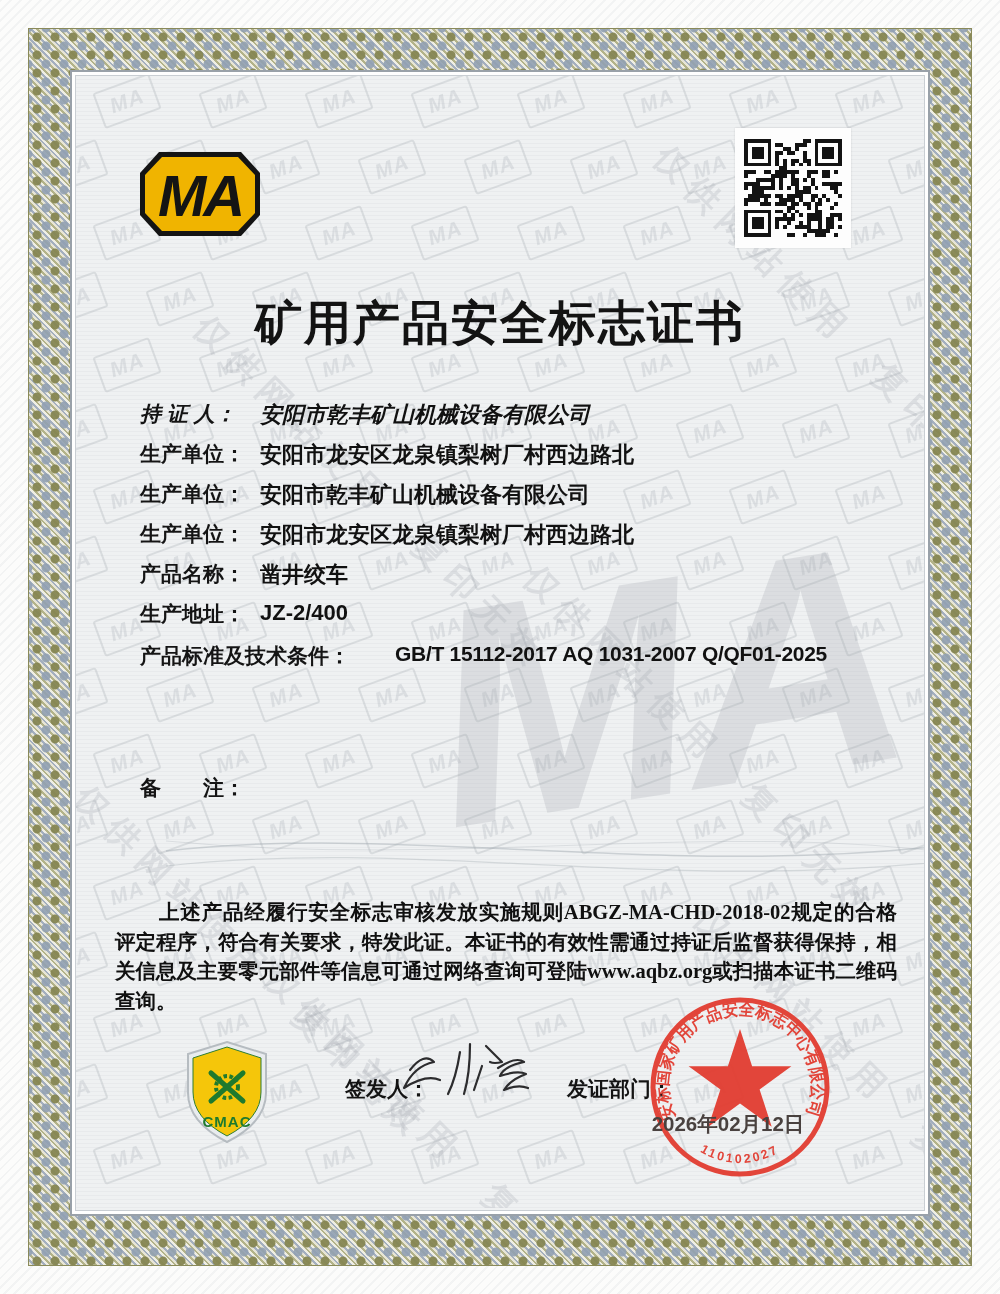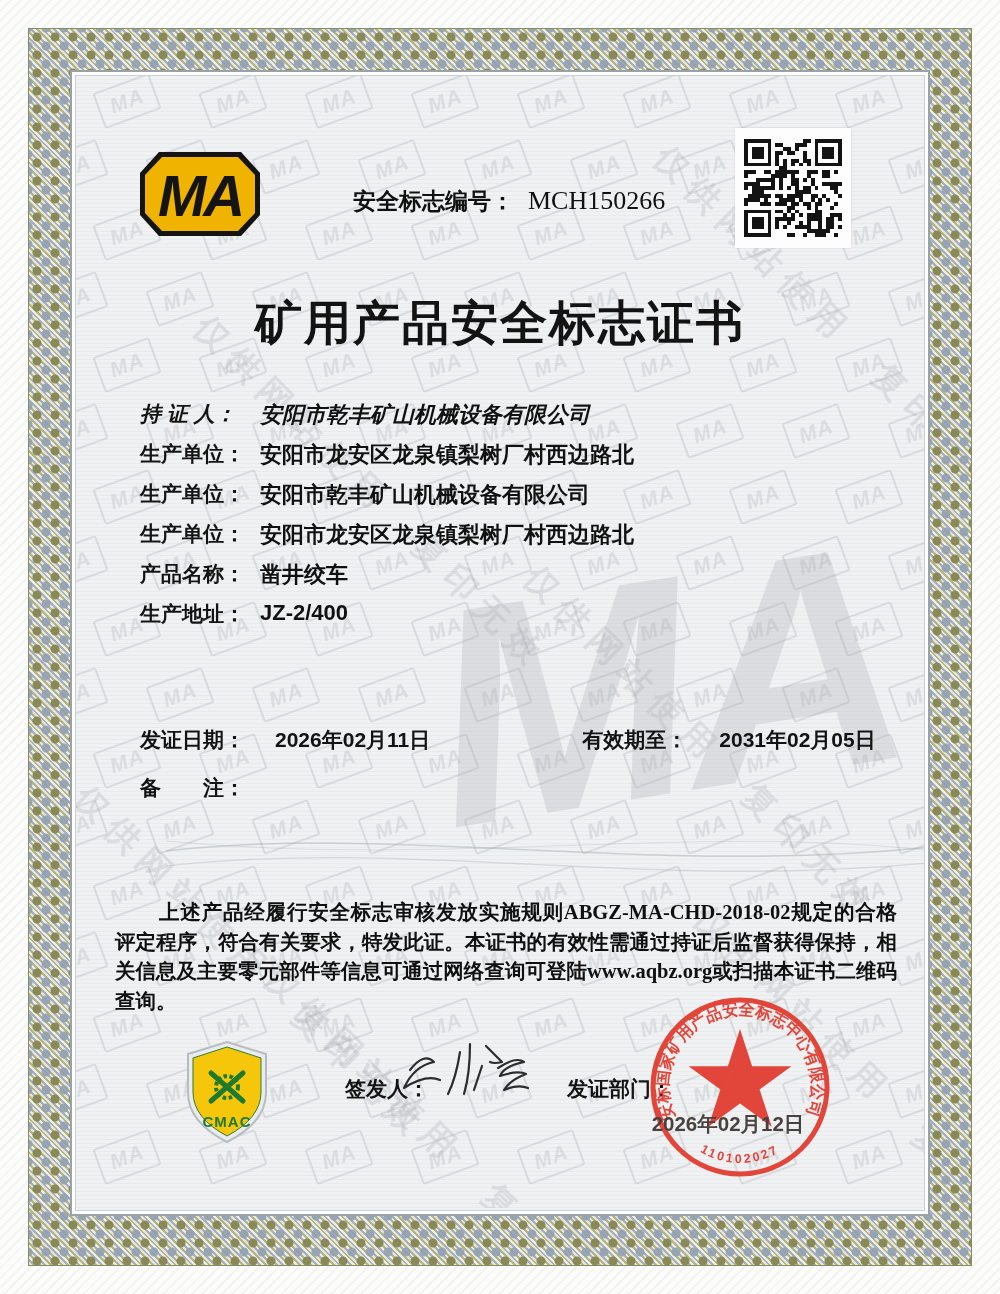--- a/index.html
+++ b/index.html
@@ -253,24 +253,20 @@
       <path d="M10,30 C300,58 560,8 810,44" fill="none" stroke="rgba(160,168,175,.28)" stroke-width="1"></path>
     </svg>
   </div>
 
   <svg class="abs ma-logo" width="124" height="88" viewBox="0 0 124 88">
     <path d="M21,2 H103 L122,23 V65 L103,86 H21 L2,65 V23 Z" fill="#141414"></path>
     <path d="M24,7 H100 L117,25 V63 L100,81 H24 L7,63 V25 Z" fill="#f0b400"></path>
     <text x="62" y="66" text-anchor="middle" font-family="Liberation Sans, sans-serif" font-size="58" font-weight="900" font-style="italic" letter-spacing="-3" fill="#141414">MA</text>
   </svg>
 
-  <div class="abs certno">
-    <span class="lab">安全标志编号：</span>
-    <span class="val">MCH150266</span>
-  </div>
 
   <div class="abs qr-box">
     <svg id="qr" width="98" height="98" viewBox="0 0 25 25" shape-rendering="crispEdges">
         <rect x="0" y="0" width="1" height="1" fill="#131313"></rect>
         <rect x="1" y="0" width="1" height="1" fill="#131313"></rect>
         <rect x="2" y="0" width="1" height="1" fill="#131313"></rect>
         <rect x="3" y="0" width="1" height="1" fill="#131313"></rect>
         <rect x="4" y="0" width="1" height="1" fill="#131313"></rect>
         <rect x="5" y="0" width="1" height="1" fill="#131313"></rect>
         <rect x="6" y="0" width="1" height="1" fill="#131313"></rect>
@@ -597,27 +593,25 @@
     <span class="val">安阳市龙安区龙泉镇梨树厂村西边路北</span>
   </div>
   <div class="abs frow r5">
     <span class="lab">产品名称：</span>
     <span class="val">凿井绞车</span>
   </div>
   <div class="abs frow r6">
     <span class="lab">生产地址：</span>
     <span class="val">JZ-2/400</span>
   </div>
-
-  <div class="abs daterow">
-    <span class="lab">发证日期：</span>
-    <span class="val v1">2026年02月11日</span>
-    <span class="lab l2">有效期至：</span>
-    <span class="val v2">2031年02月05日</span>
-  </div>
+  <div class="abs frow r7">
+    <span class="lab">产品标准及技术条件：</span>
+    <span class="val">GB/T 15112-2017 AQ 1031-2007 Q/QF01-2025</span>
+  </div>
+
 
   <div class="abs remark">备　　注：</div>
 
   <div class="abs statement">上述产品经履行安全标志审核发放实施规则ABGZ-MA-CHD-2018-02规定的合格评定程序，符合有关要求，特发此证。本证书的有效性需通过持证后监督获得保持，相关信息及主要零元部件等信息可通过网络查询可登陆www.aqbz.org或扫描本证书二维码查询。</div>
 
   <svg class="abs cmac" width="94" height="104" viewBox="0 0 94 104">
     <path d="M47,2 L86,14 V53 Q86,82 47,102 Q8,82 8,53 V14 Z" fill="#e9ecee" stroke="#b6bcc1" stroke-width="2"></path>
     <path d="M47,7 L81,18 V52 Q81,78 47,96 Q13,78 13,52 V18 Z" fill="#f5c60a" stroke="#2e7d32" stroke-width="1"></path>
     <g stroke="#1e7a2e" stroke-width="5" stroke-linecap="round">
       <line x1="31" y1="33" x2="63" y2="61"></line>

